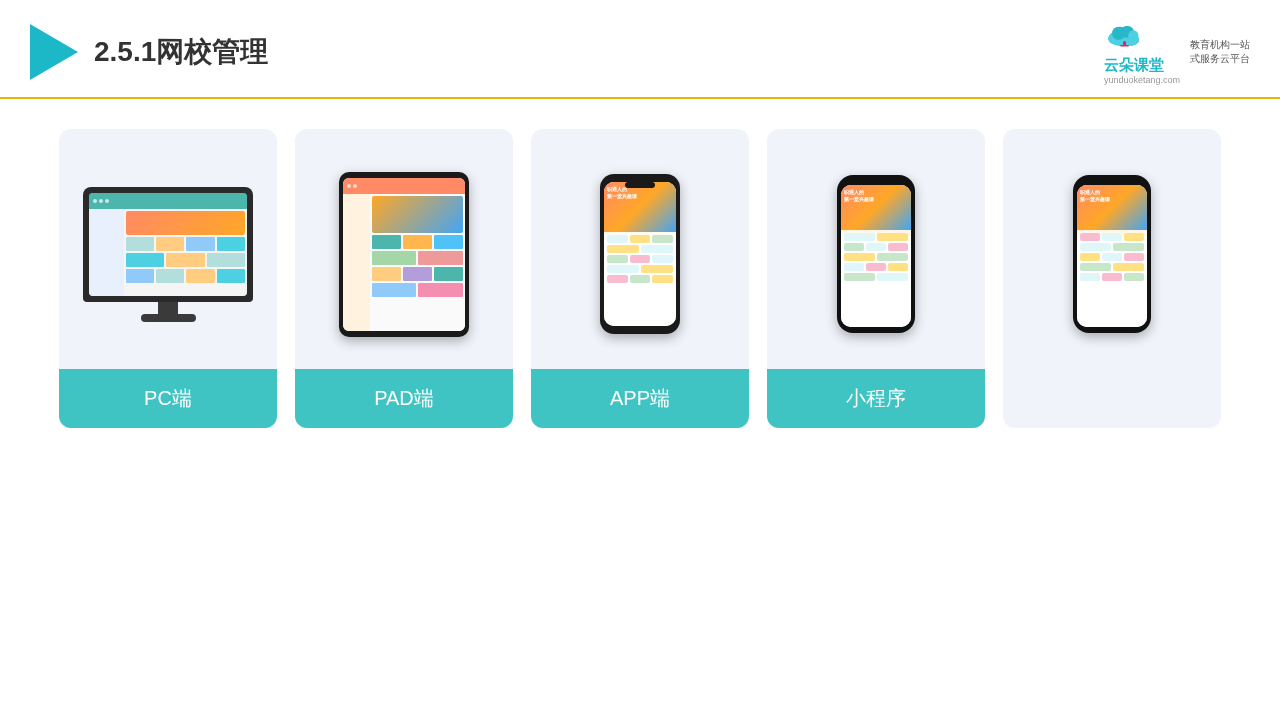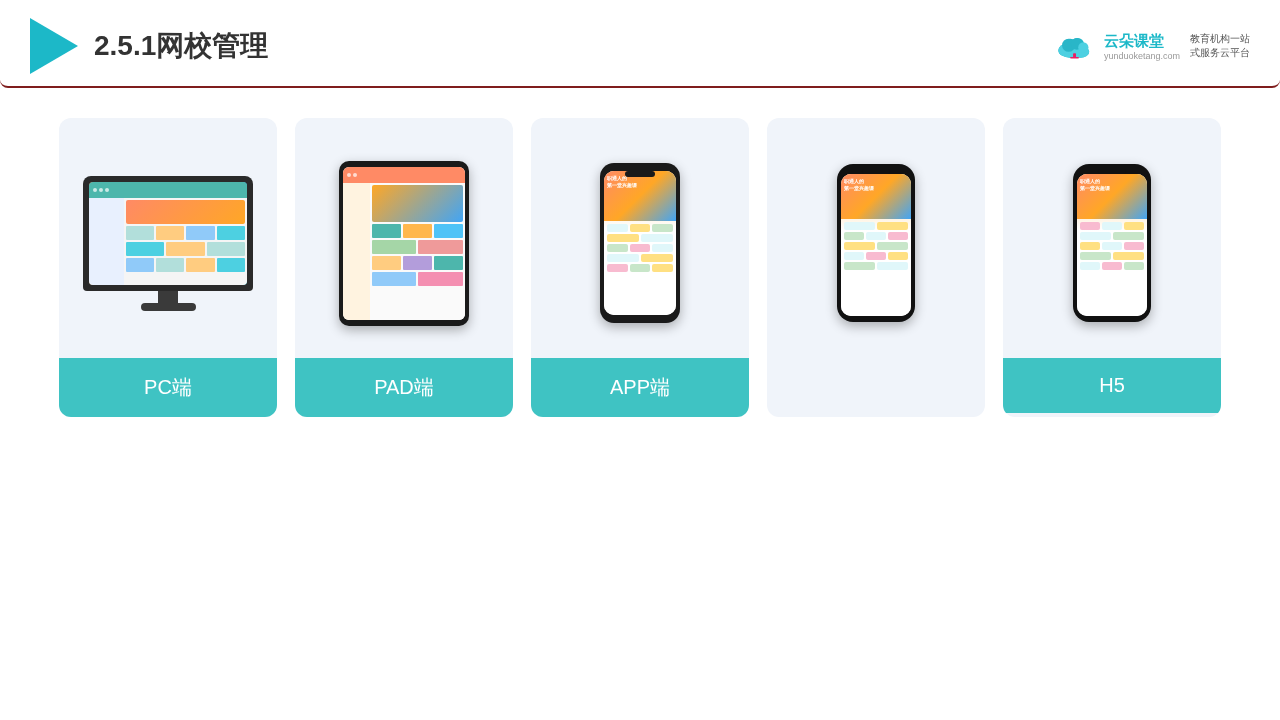--- a/index.html
+++ b/index.html
@@ -10,22 +10,21 @@
       font-family: 'Microsoft YaHei', 'PingFang SC', sans-serif;
       overflow: hidden;
     }
 
     
     .header {
       display: flex;
       align-items: center;
       justify-content: space-between;
       padding: 18px 30px 12px 30px;
-      border-bottom: 2px solid #7f1d1d;
-      border-radius: 8px;
+      border-bottom: 2px solid #eab308;
     }
     .header-left {
       display: flex;
       align-items: center;
       gap: 16px;
     }
     .logo-triangle {
       width: 0;
       height: 0;
       border-top: 28px solid transparent;
@@ -37,22 +36,23 @@
       font-weight: 600;
       color: #333;
     }
     .header-right {
       display: flex;
       align-items: center;
       gap: 10px;
     }
     .brand-logo {
       display: flex;
-      align-items: center;
+      align-items: flex-start;
       gap: 6px;
+      flex-direction: column;
     }
     .brand-text-group {
       display: flex;
       flex-direction: column;
       align-items: flex-start;
     }
     .brand-name {
       font-size: 15px;
       font-weight: bold;
       color: #1cb8c8;
@@ -518,20 +518,21 @@
                 </div>
                 <div class="phone-row">
                   <div class="phone-chip green"></div>
                   <div class="phone-chip"></div>
                 </div>
               </div>
             </div>
           </div>
         </div>
       </div>
+      <div class="card-label">小程序</div>
     </div>
 
     <div class="card">
       <div class="card-image-area">
         <div class="mini-phone">
           <div class="mini-notch"></div>
           <div class="mini-screen">
             <div class="phone-screen-content">
               <div class="phone-banner" style="height:32%;">
                 <div class="phone-banner-text">职通人的<br>第一堂兴趣课</div>
@@ -558,17 +559,16 @@
                 <div class="phone-row">
                   <div class="phone-chip"></div>
                   <div class="phone-chip pink"></div>
                   <div class="phone-chip green"></div>
                 </div>
               </div>
             </div>
           </div>
         </div>
       </div>
-      <div class="card-label">H5</div>
     </div>
 
   </div>
 </div>
 
 </body></html>

